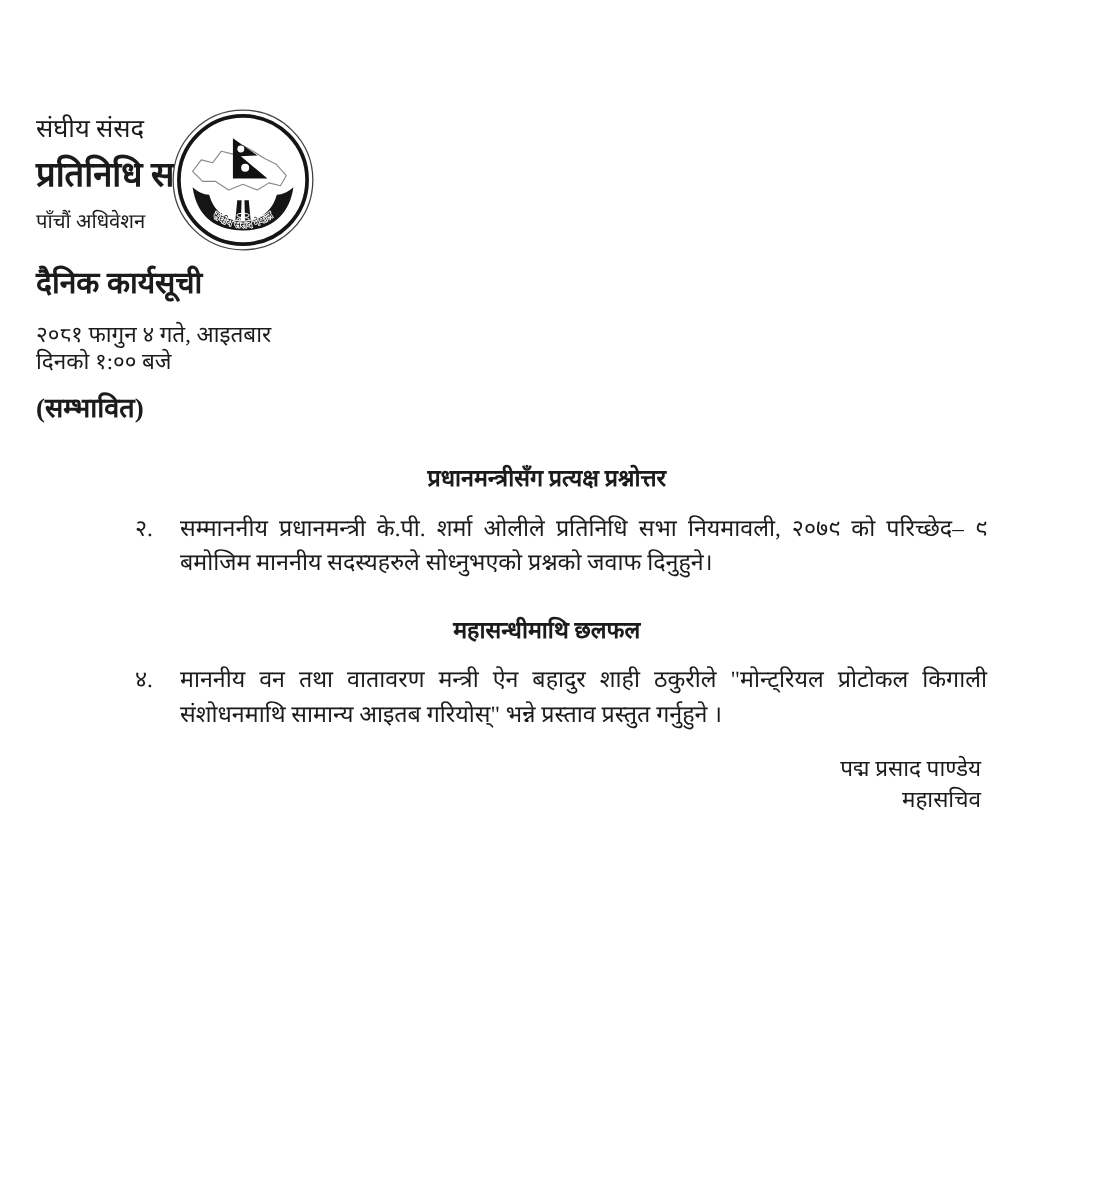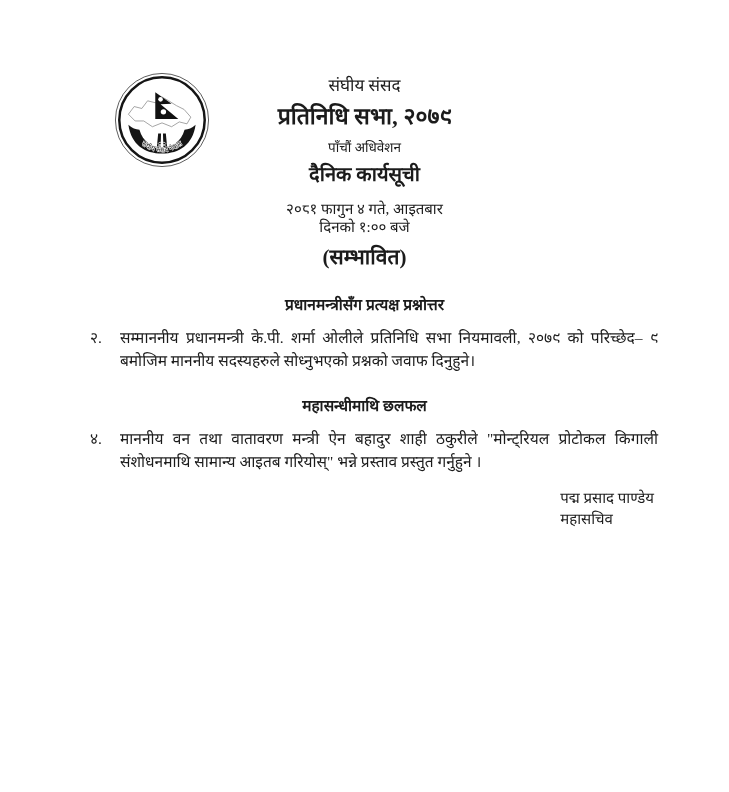--- a/index.html
+++ b/index.html
@@ -5,39 +5,39 @@
   html,body{margin:0;padding:0;}
   body{
     width:729px;height:792px;background:#ffffff;
     font-family:"Liberation Serif","DejaVu Serif","DejaVu Sans",serif;
     color:#1b1b1b;-webkit-font-smoothing:antialiased;
   }
   .page{position:relative;width:729px;height:792px;overflow:hidden;background:#fff;}
 
   .emblem{position:absolute;left:114px;top:72px;width:96px;height:96px;}
 
-  .header{text-align:center;padding-top:76px;}
+  .header{padding-top:76px;padding-left:24px;}
   .org{font-size:17px;line-height:20px;}
   .assembly{font-size:23px;line-height:30px;font-weight:bold;margin-top:6px;}
   .session{font-size:13.5px;line-height:16px;margin-top:8px;}
   .meeting{font-size:13.5px;line-height:16px;margin-top:3px;}
-  .doctitle{font-size:20px;line-height:26px;font-weight:bold;margin-top:5px;}
+  .doctitle{font-size:20px;line-height:26px;font-weight:bold;margin-top:20px;}
   .dateline{font-size:15px;line-height:18px;margin-top:13px;}
   .timeline{font-size:15px;line-height:18px;}
-  .tentative{font-size:21px;line-height:28px;font-weight:bold;margin-top:7px;}
+  .tentative{font-size:18px;line-height:28px;font-weight:bold;margin-top:7px;}
 
   .section-heading{
     text-align:center;font-weight:bold;font-size:15.5px;line-height:20px;margin-top:24px;
   }
   .item{display:flex;margin:11px 71px 0 90px;font-size:15.5px;line-height:23px;}
   .item .num{flex:0 0 30px;}
   .item .txt{flex:1;text-align:justify;text-align-last:left;}
 
   .signature{
-    margin:15px 75px 0 auto;width:fit-content;text-align:left;
+    margin:15px 75px 0 auto;width:fit-content;text-align:right;
     font-size:15px;line-height:21px;
   }
   .signature .name{white-space:nowrap;}
 </style>
 </head>
 <body>
 
 <div class="page">
 
   <svg class="emblem" viewBox="0 0 100 100" aria-hidden="true">

